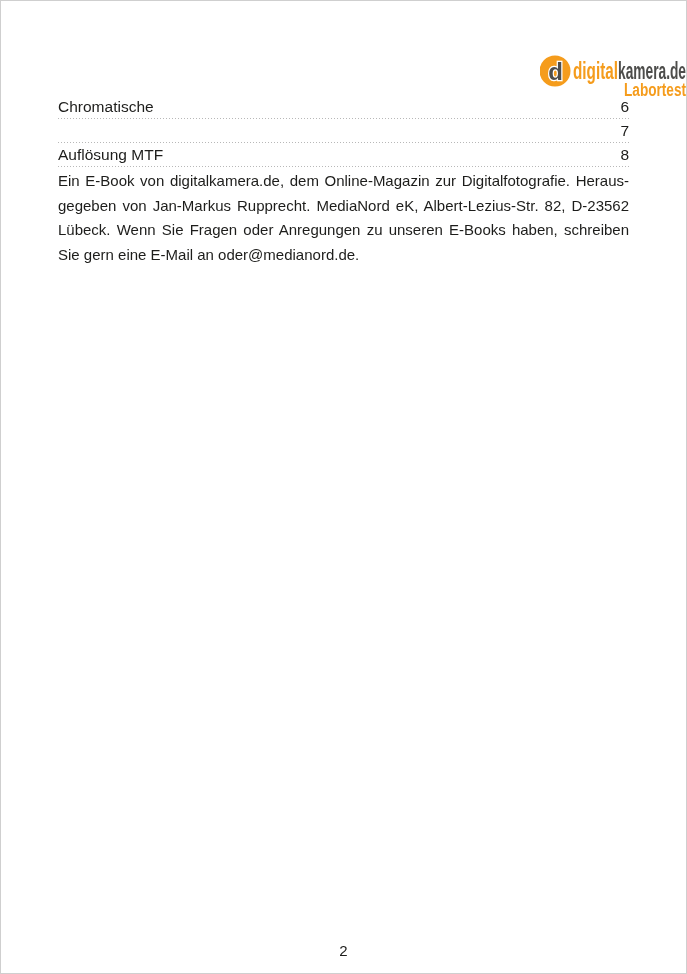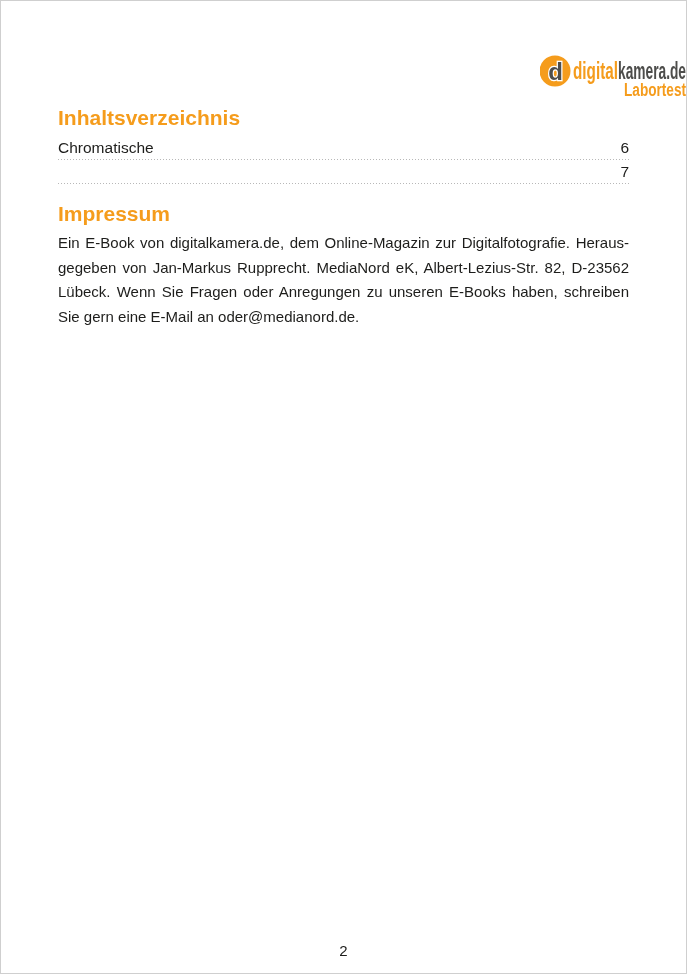--- a/index.html
+++ b/index.html
@@ -80,33 +80,35 @@
         <text x="15.5" y="25" font-size="24" font-weight="bold" text-anchor="middle" fill="#4d4d4b" stroke="#ffffff" stroke-width="2.4" paint-order="stroke">d</text>
       </g>
       <text x="33" y="24" font-size="23" font-weight="bold" fill="#f59c1c" textLength="45" lengthAdjust="spacingAndGlyphs">digital</text>
       <text x="78" y="24" font-size="23" font-weight="bold" fill="#4d4d4b" textLength="68" lengthAdjust="spacingAndGlyphs">kamera.de</text>
       <text x="146" y="41" font-size="17.5" font-weight="bold" fill="#f59c1c" text-anchor="end" textLength="62" lengthAdjust="spacingAndGlyphs">Labortest</text>
     </svg>
   </div>
 
   <div class="content">
 
-    <h1>Inhaltsverzeichnis</h1>
 
     <div class="toc">
       <div class="toc-row">
         <span class="toc-label">Chromatische</span>
         <span class="toc-page">6</span>
       </div>
       <div class="toc-row">
         <span class="toc-page">7</span>
       </div>
+      <div class="toc-row">
+        <span class="toc-label">Auflösung MTF</span>
+        <span class="toc-page">8</span>
+      </div>
     </div>
 
-    <h2>Impressum</h2>
 
     <p class="impressum"><span>Ein E-Book von </span><a>digitalkamera.de</a><span>, dem Online-Magazin zur Digitalfotografie. Heraus­gegeben von Jan-Markus Rupprecht. MediaNord eK, Albert-Lezius-Str. 82, D-23562 Lübeck. Wenn Sie Fragen oder Anregungen zu unseren E-Books haben, schreiben Sie gern eine E-Mail an </span><a>oder@medianord.de</a><span>.</span></p>
 
   </div>
 
   <div class="footer">
     <span>2</span>
   </div>
 
 </div>

